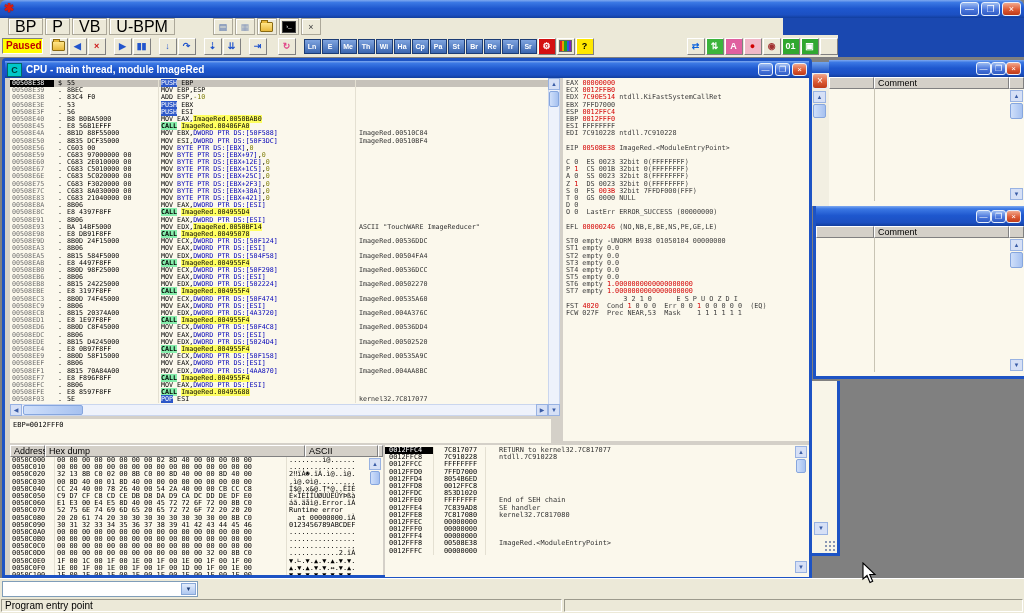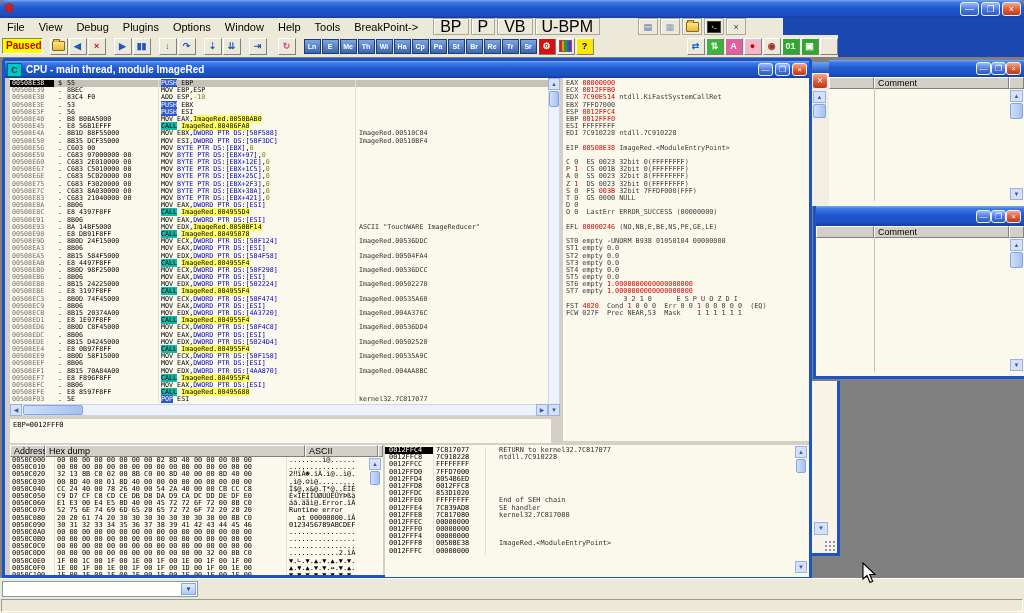--- a/index.html
+++ b/index.html
@@ -58,38 +58,38 @@
   
   .drow{display:flex;height:7.2px;line-height:7.2px;font-family:"DejaVu Sans Mono",monospace;font-size:6.7px;white-space:pre;}
   .drow.sel{background:#C6C2BA;}
   .c-addr{width:44px;color:#6E6E6E;padding-left:2px;box-sizing:border-box;flex:0 0 auto;}
   .addr-sel{background:#000;color:#fff;}
   .c-dot{width:13px;padding-left:4px;color:#000;box-sizing:border-box;flex:0 0 auto;}
   .c-bytes{width:91px;color:#000;flex:0 0 auto;}
   .c-instr{width:197px;color:#000;border-left:1px solid #E4E0D2;padding-left:2px;box-sizing:border-box;flex:0 0 auto;}
   .c-com{flex:1;color:#303030;border-left:1px solid #E4E0D2;padding-left:3px;box-sizing:border-box;}
   .s-p{background:#2C57C8;color:#fff;}
-  .s-c{background:#14b8a6;color:#000;}
+  .s-c{background:#86efac;color:#000;font-weight:bold;}
   .s-y{background:#FFFF60;color:#000;}
   .s-b{color:#0000B8;}
   .s-o{color:#7A7A00;}
   .s-r{color:#D40000;}
   
   .rline{height:7.2px;line-height:7.2px;font-family:"DejaVu Sans Mono",monospace;font-size:6.8px;
     white-space:pre;color:#3C3C3C;padding-left:3px;}
   .reg-collapse{float:right;font-size:8px;color:#404040;padding-right:6px;letter-spacing:10px;}
   
   .mrow,.srow{display:flex;height:7.2px;line-height:7.2px;font-family:"DejaVu Sans Mono",monospace;
     font-size:6.9px;white-space:pre;color:#000;}
   .m-a{width:44px;padding-left:2px;box-sizing:border-box;flex:0 0 auto;}
   .m-h{width:232px;flex:0 0 auto;border-left:1px solid #E4E0D2;padding-left:2px;box-sizing:border-box;}
   .m-t{flex:1;border-left:1px solid #E4E0D2;padding-left:2px;box-sizing:border-box;}
   .s-a{width:48px;padding-left:4px;box-sizing:border-box;flex:0 0 auto;}
   .s-sel{background:#000;color:#fff;}
-  .s-v{width:52px;flex:0 0 auto;border-left:1px solid #E4E0D2;padding-left:2px;box-sizing:border-box;}
+  .s-v{width:52px;flex:0 0 auto;border-left:1px solid #E4E0D2;padding-left:2px;box-sizing:border-box;text-align:center;}
   .s-cm{flex:1;border-left:1px solid #E4E0D2;padding-left:13px;box-sizing:border-box;color:#303030;}
   
   .sbtn{background:#D6E0F6;border:1px solid #98B2E2;color:#3A5CA6;font-size:6px;line-height:10px;
     text-align:center;box-sizing:border-box;}
   .strack{background:#EEF2FB;border:1px solid #CAD6EE;box-sizing:border-box;}
   .sthumb{background:linear-gradient(90deg,#CFDFFA,#A6C1F0);border:1px solid #86A6DE;border-radius:2px;box-sizing:border-box;}
   
   .sidewin-title{height:17px;background:linear-gradient(180deg,#7FA9F0 0%,#3B78E4 14%,#1E57CE 48%,#1C50C2 82%,#123E9E 100%);
     display:flex;align-items:center;justify-content:flex-end;padding-right:3px;}
   .cream{background:#FBF8EC;}
@@ -113,31 +113,20 @@
   <div class="abs titlebar">
     <span class="logo">✱</span>
     <span class="winbtns">
       <span class="xpbtn">—</span>
       <span class="xpbtn">❐</span>
       <span class="xpbtn close">×</span>
     </span>
   </div>
 
   <div class="abs menubar">
-    <span id="menu-items" style="display:flex;">
-        <span class="menu-item">File</span>
-        <span class="menu-item">View</span>
-        <span class="menu-item">Debug</span>
-        <span class="menu-item">Plugins</span>
-        <span class="menu-item">Options</span>
-        <span class="menu-item">Window</span>
-        <span class="menu-item">Help</span>
-        <span class="menu-item">Tools</span>
-        <span class="menu-item">BreakPoint-&gt;</span>
-      </span>
     <span id="menu-buttons" style="display:flex;margin-left:6px;">
         <span class="mbtn">BP</span>
         <span class="mbtn">P</span>
         <span class="mbtn">VB</span>
         <span class="mbtn">U-BPM</span>
       </span>
     <span id="menu-icons" style="display:flex;margin-left:36px;">
         <span style="display: flex; align-items: center;">
           <span class="micon">
             <span style="color: rgb(68, 102, 170); font-size: 9px;">▤</span>
@@ -554,20 +543,21 @@
   </div>
 
   <div class="abs cmdrow">
     <div class="combo">
       <span style="font-size:10px;padding-left:2px;"></span>
       <span class="combo-btn">▼</span>
     </div>
   </div>
 
   <div class="abs statusbar">
+    <div class="spanel" style="width:561px;">Program entry point</div>
     <div class="spanel" style="flex:1;"></div>
   </div>
 
   <svg class="abs cursor" style="left:862px;top:562px;" width="16" height="22" viewBox="0 0 16 22">
     <polygon points="1,1 1,17 5,13.5 8,20.5 10.7,19.3 7.7,12.5 13,12.5" fill="#ffffff" stroke="#000000" stroke-width="1.1"></polygon>
   </svg>
 
 </div>
 
 </body></html>

